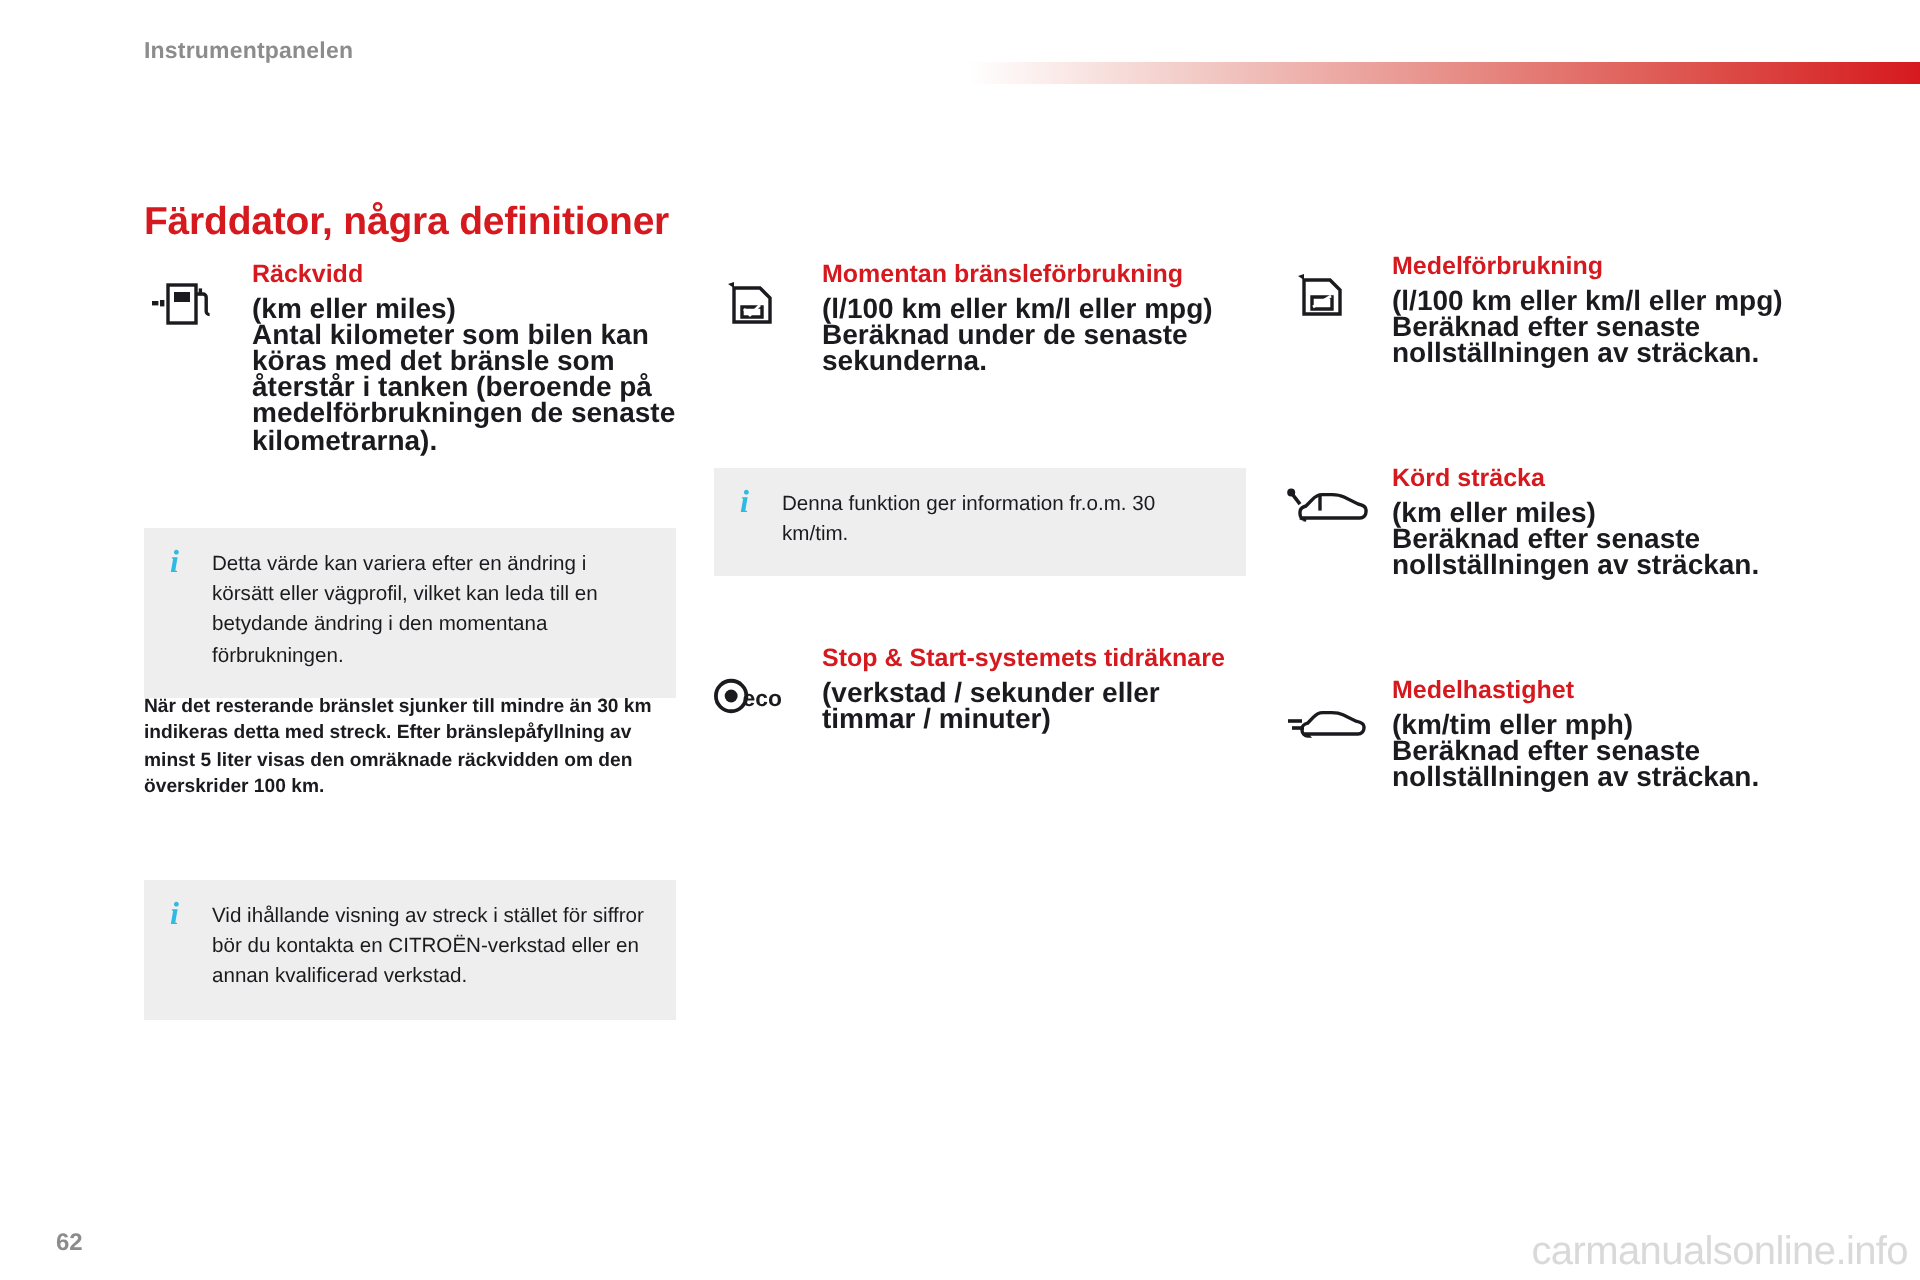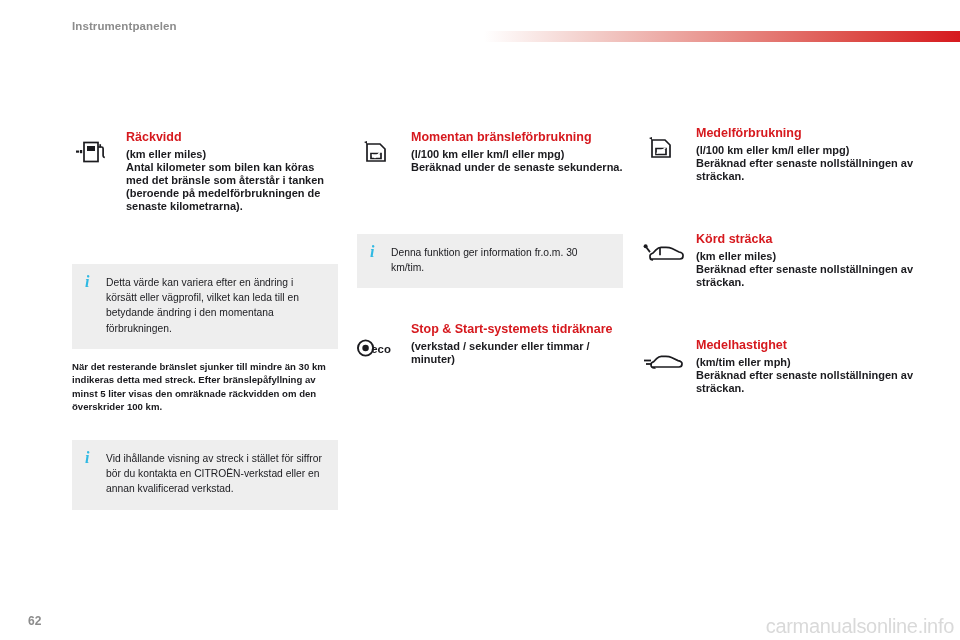--- a/index.html
+++ b/index.html
@@ -52,21 +52,21 @@
   .entry .body { margin-left: 54px; }
 
   .entry-title {
     font-size: 12.5px;
     font-weight: bold;
     color: #d6191e;
     line-height: 14.5px;
     margin-bottom: 3px;
   }
   .entry-text {
-    font-size: 11px;
+    font-size: 14px;
     font-weight: bold;
     color: #1b1b1f;
     line-height: 13.2px;
   }
 
   
   .infobox {
     position: relative;
     background: #eeeeee;
     padding: 11px 12px 13px 34px;
@@ -89,21 +89,21 @@
 
   .para {
     font-size: 9.6px;
     font-weight: bold;
     color: #1b1b1f;
     line-height: 13.4px;
   }
 
   
   .c1-info-1 { position: absolute; left: 72px; top: 264px; width: 266px; }
-  .c1-para   { position: absolute; left: 72px; top: 360px; width: 266px; }
+  .c1-para   { position: absolute; left: 72px; top: 347px; width: 266px; }
   .c1-info-2 { position: absolute; left: 72px; top: 440px; width: 266px; }
 
   .c2-info-1 { position: absolute; left: 357px; top: 234px; width: 266px; }
   .c2-entry-2{ position: absolute; left: 357px; top: 322px; width: 266px; }
   .c2-para   { position: absolute; left: 357px; top: 404px; width: 266px; }
 
   .c3-entry-1{ position: absolute; left: 642px; top: 126px; width: 290px; }
   .c3-entry-2{ position: absolute; left: 642px; top: 232px; width: 290px; }
   .c3-entry-3{ position: absolute; left: 642px; top: 338px; width: 290px; }
 
@@ -130,20 +130,21 @@
   svg { display: block; }
 </style>
 </head>
 <body>
 
 <div class="page">
 
   <div class="header-label">Instrumentpanelen</div>
   <div class="header-rule"></div>
 
+  <div class="main-title">Färddator, några definitioner</div>
 
   <div class="c1-entry-1 entry">
     <div class="icon-slot">
       <svg width="34" height="28" viewBox="0 0 34 28" aria-hidden="true">
         <g fill="none" stroke="#1b1b1f" stroke-width="1.7">
           <rect x="9" y="4.5" width="14" height="19"></rect>
           <path d="M12 8 h8 v5 h-8 z" fill="#1b1b1f" stroke="none"></path>
           <path d="M23 9 h3.5 a1.6 1.6 0 0 1 1.6 1.6 v7 a1.7 1.7 0 0 0 1.7 1.7"></path>
           <path d="M25.2 6.2 v3.4"></path>
         </g>

